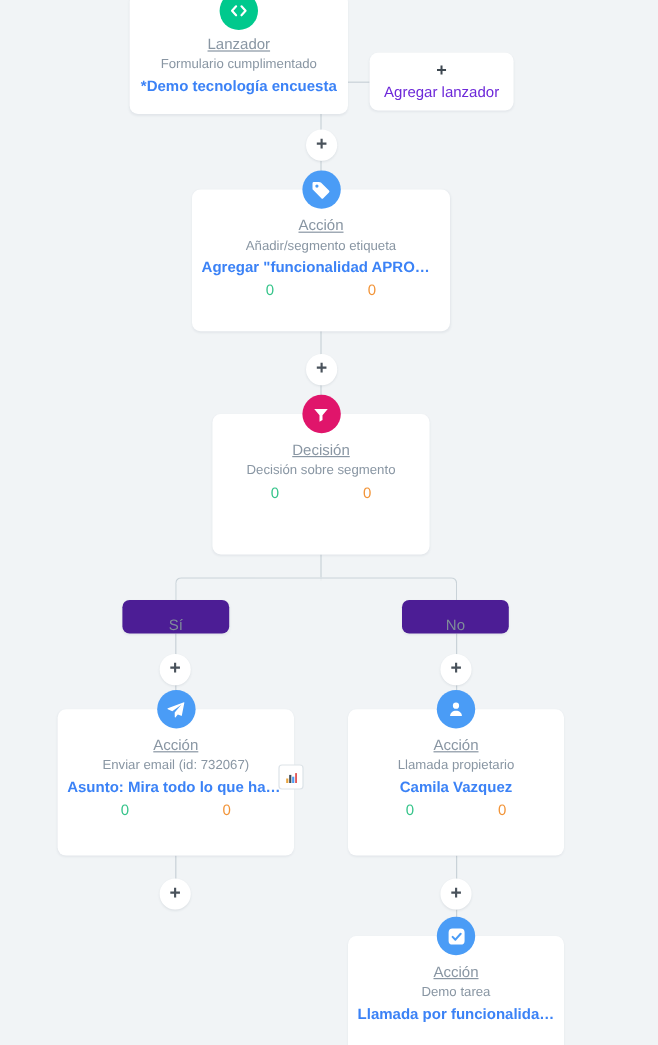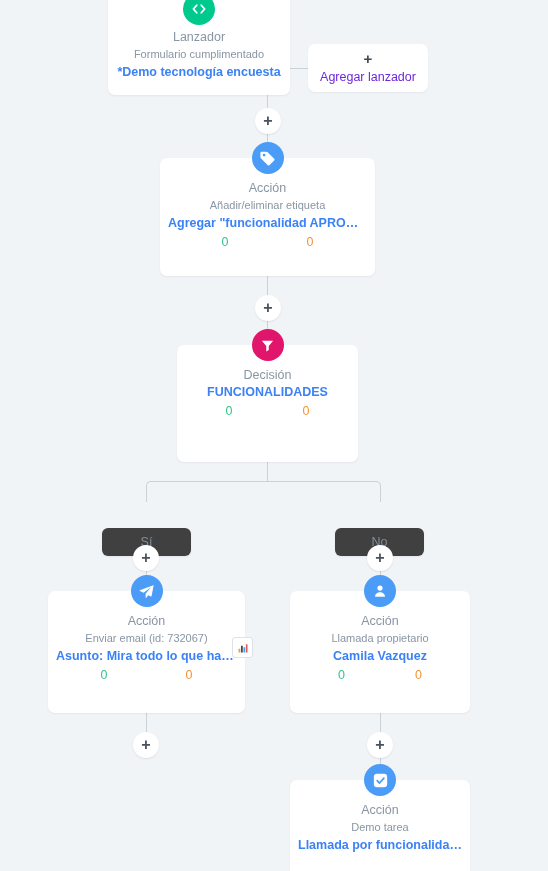--- a/index.html
+++ b/index.html
@@ -66,20 +66,21 @@
     margin-top: -10px;
     padding: 0 8px 0 8px;
   }
 
   .node-type {
     font-size: 12.5px;
     color: #8996a3;
     line-height: 16px;
     white-space: nowrap;
     overflow: hidden;
+    text-decoration: underline;
   }
   .node-sub {
     font-size: 11px;
     color: #8996a3;
     line-height: 18px;
     white-space: nowrap;
     overflow: hidden;
   }
   .node-title {
     font-size: 12.5px;
@@ -155,30 +156,29 @@
     font-size: 12.5px;
     color: #6d28d9;
     line-height: 18px;
     margin-top: 1px;
   }
 
   
   .branch-pill {
     position: absolute;
     height: 28px;
-    background: #404040;
+    background: #4c1d95;
     border-radius: 6px;
     box-shadow: 0 1px 2px rgba(40,60,80,0.07);
     display: flex;
-    align-items: center;
+    align-items: flex-end;
     justify-content: center;
     font-size: 12.5px;
     color: #7f8c99;
     cursor: pointer;
-    margin-top: 28px;
   }
 </style>
 </head>
 <body>
 
 <div id="canvas">
 
   <div class="line line-h" style="left:290px; top:68px; width:18px;"></div>
 
   <div class="line line-v" style="left:267px; top:95px; height:26px;"></div>
@@ -231,42 +231,42 @@
 
   <div class="node" style="left:160px; top:158px; width:215px; height:118px;">
     <div class="node-icon" style="background:#4a9cf6;">
       <svg width="17" height="17" viewBox="0 0 24 24" fill="#ffffff">
         <path d="M11.6 2.6 L21.4 12.4 a1.6 1.6 0 0 1 0 2.3 l-6.7 6.7 a1.6 1.6 0 0 1 -2.3 0 L2.6 11.6 A2 2 0 0 1 2 10.2 V4 a1.6 1.6 0 0 1 1.6 -1.6 h6.2 a2 2 0 0 1 1.4 .6 z"></path>
         <circle cx="7.2" cy="7.2" r="1.9" fill="#4a9cf6"></circle>
       </svg>
     </div>
     <div class="node-body">
       <div class="node-type">Acción</div>
-      <div class="node-sub">Añadir/eliminar etiqueta</div>
+      <div class="node-sub">Añadir/segmento etiqueta</div>
       <div class="node-title">Agregar "funcionalidad APROBA...</div>
       <div class="counters">
         <span class="count-ok">0</span>
         <span class="count-warn">0</span>
       </div>
     </div>
   </div>
 
   <div class="plus-btn" style="left:255px; top:295px;">
     <span>+</span>
   </div>
 
   <div class="node" style="left:177px; top:345px; width:181px; height:117px;">
     <div class="node-icon" style="background:#e0156b;">
       <svg width="15" height="15" viewBox="0 0 24 24" fill="#ffffff">
         <path d="M3 4.5 h18 l-7 8.4 v6.4 l-4 2.2 v-8.6 z"></path>
       </svg>
     </div>
     <div class="node-body">
       <div class="node-type">Decisión</div>
-      <div class="node-title">FUNCIONALIDADES</div>
+      <div class="node-sub">Decisión sobre segmento</div>
       <div class="counters narrow">
         <span class="count-ok">0</span>
         <span class="count-warn">0</span>
       </div>
     </div>
   </div>
 
   <div class="branch-pill" style="left:102px; top:500px; width:89px;">
     <span>Sí</span>
   </div>

